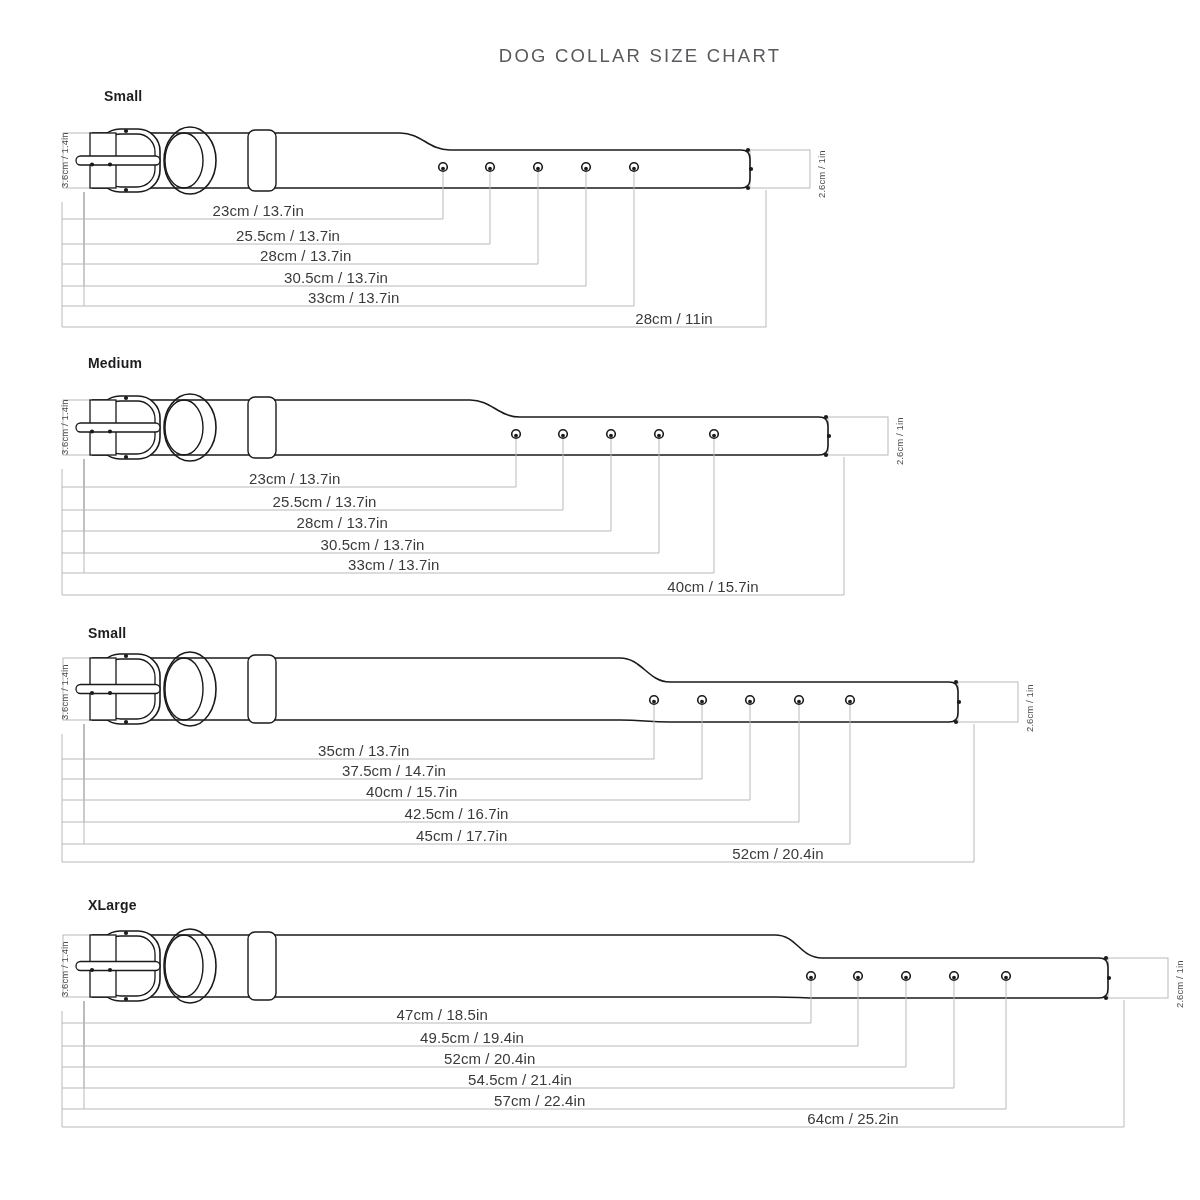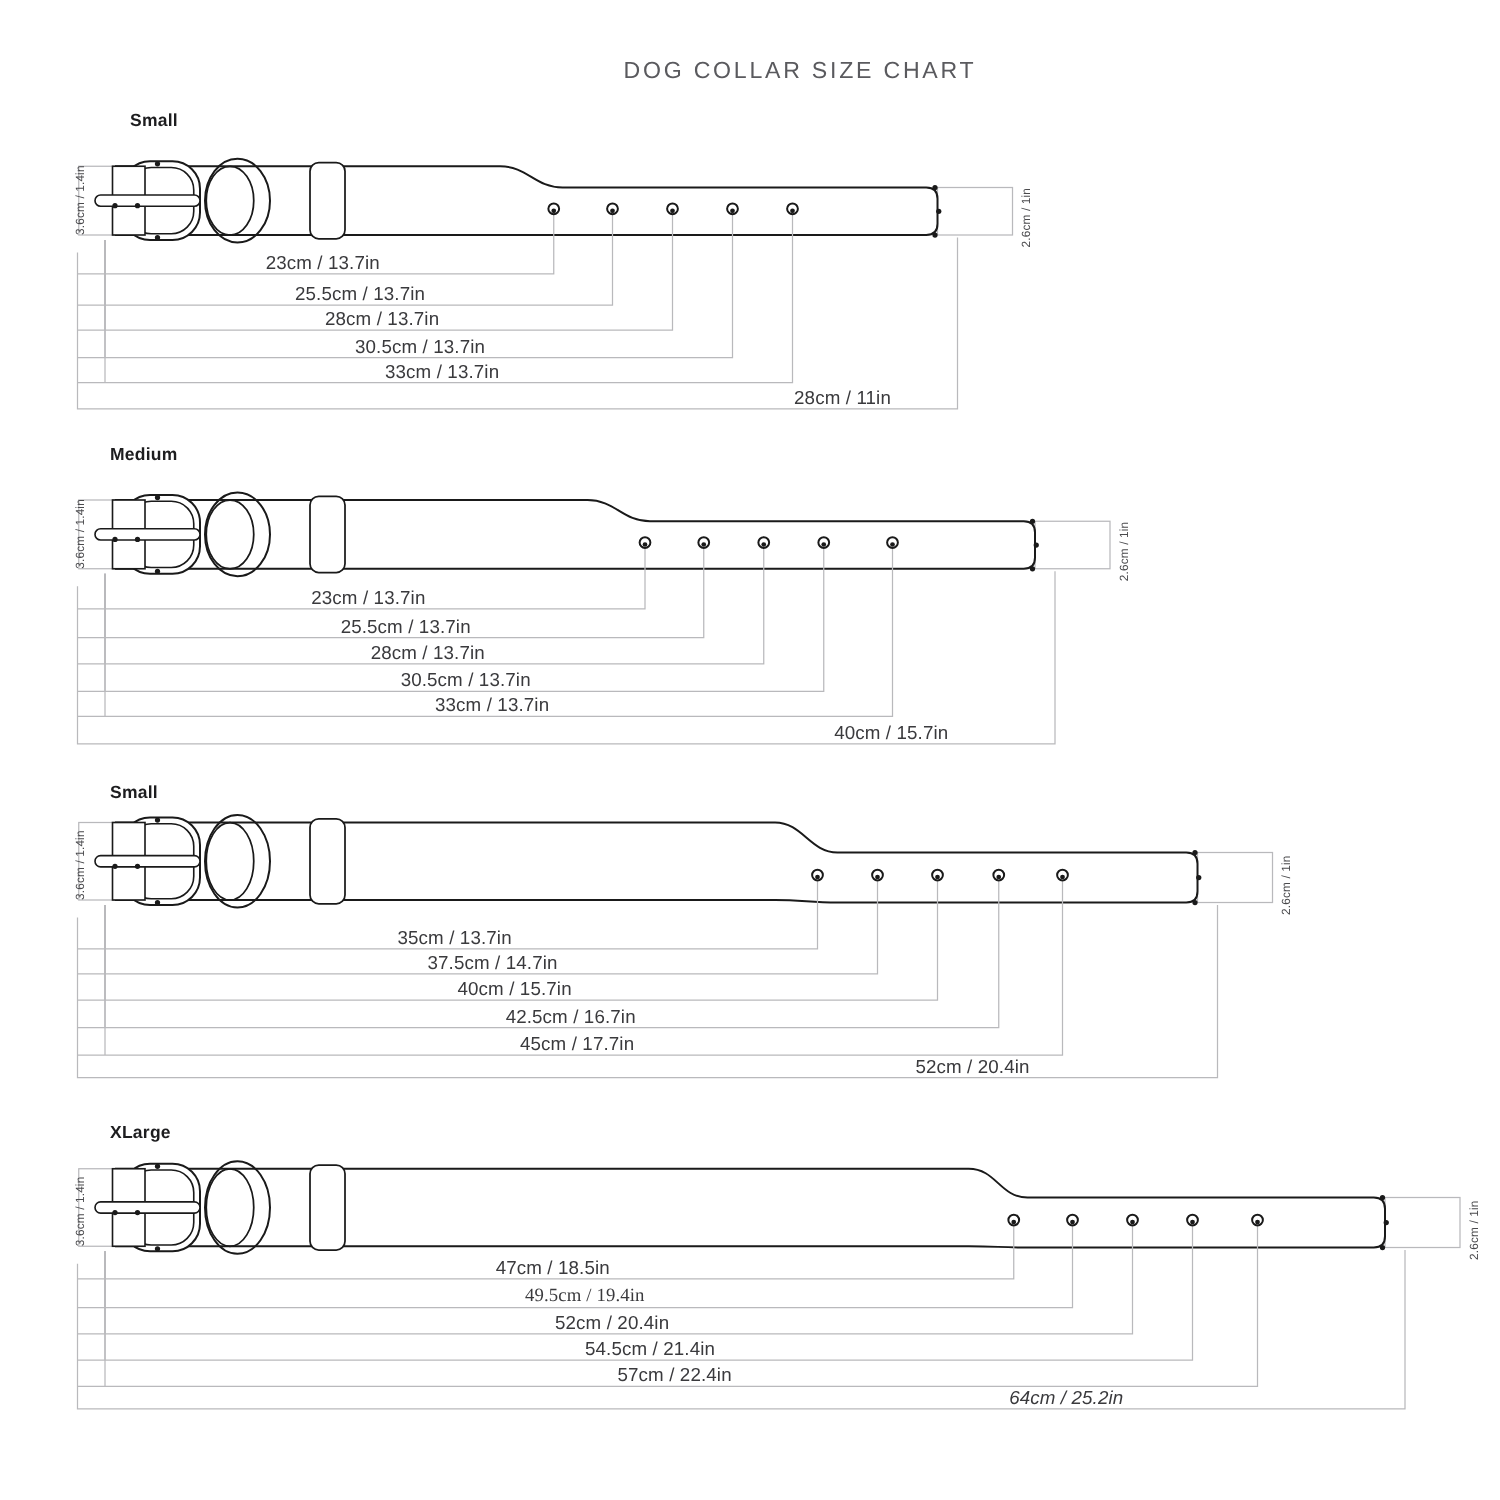--- a/index.html
+++ b/index.html
@@ -293,19 +293,19 @@
         <line x1="84" y1="84" x2="84" y2="106" stroke="#b9b9bc" stroke-width="1"></line>
         <line x1="84" y1="84" x2="84" y2="129" stroke="#b9b9bc" stroke-width="1"></line>
         <line x1="84" y1="84" x2="84" y2="150" stroke="#b9b9bc" stroke-width="1"></line>
         <line x1="84" y1="84" x2="84" y2="171" stroke="#b9b9bc" stroke-width="1"></line>
         <line x1="84" y1="84" x2="84" y2="192" stroke="#b9b9bc" stroke-width="1"></line>
         <path d="M 62 94 L 62 210 L 1124 210 L 1124 83" fill="none" stroke="#b9b9bc" stroke-width="1"></path>
       </svg>
       <div class="vlabel rot" style="left: 59px; top: 997px;">3.6cm / 1.4in</div>
       <div class="vlabel rot" style="left: 1174px; top: 1008px;">2.6cm / 1in</div>
       <div class="dimlabel" style="left: 396.5px; top: 1006px; width: 80px; text-align: center;">47cm / 18.5in</div>
-      <div class="dimlabel" style="left: 420px; top: 1029px; width: 80px; text-align: right; font-family: Liberation Serif, serif;">49.5cm / 19.4in</div>
+      <div class="dimlabel" style="left: 420px; top: 1029px; width: 80px; text-align: right;">49.5cm / 19.4in</div>
       <div class="dimlabel" style="left: 444px; top: 1050px; width: 80px; text-align: center;">52cm / 20.4in</div>
       <div class="dimlabel" style="left: 468px; top: 1071px; width: 80px; text-align: center;">54.5cm / 21.4in</div>
       <div class="dimlabel" style="left: 494px; top: 1092px; width: 80px; text-align: center;">57cm / 22.4in</div>
-      <div class="dimlabel" style="left: 793px; top: 1110px; width: 120px; text-align: center; font-style: italic;">64cm / 25.2in</div>
+      <div class="dimlabel" style="left: 793px; top: 1110px; width: 120px; text-align: center;">64cm / 25.2in</div>
     </div>
   </div>
 
 </body></html>

